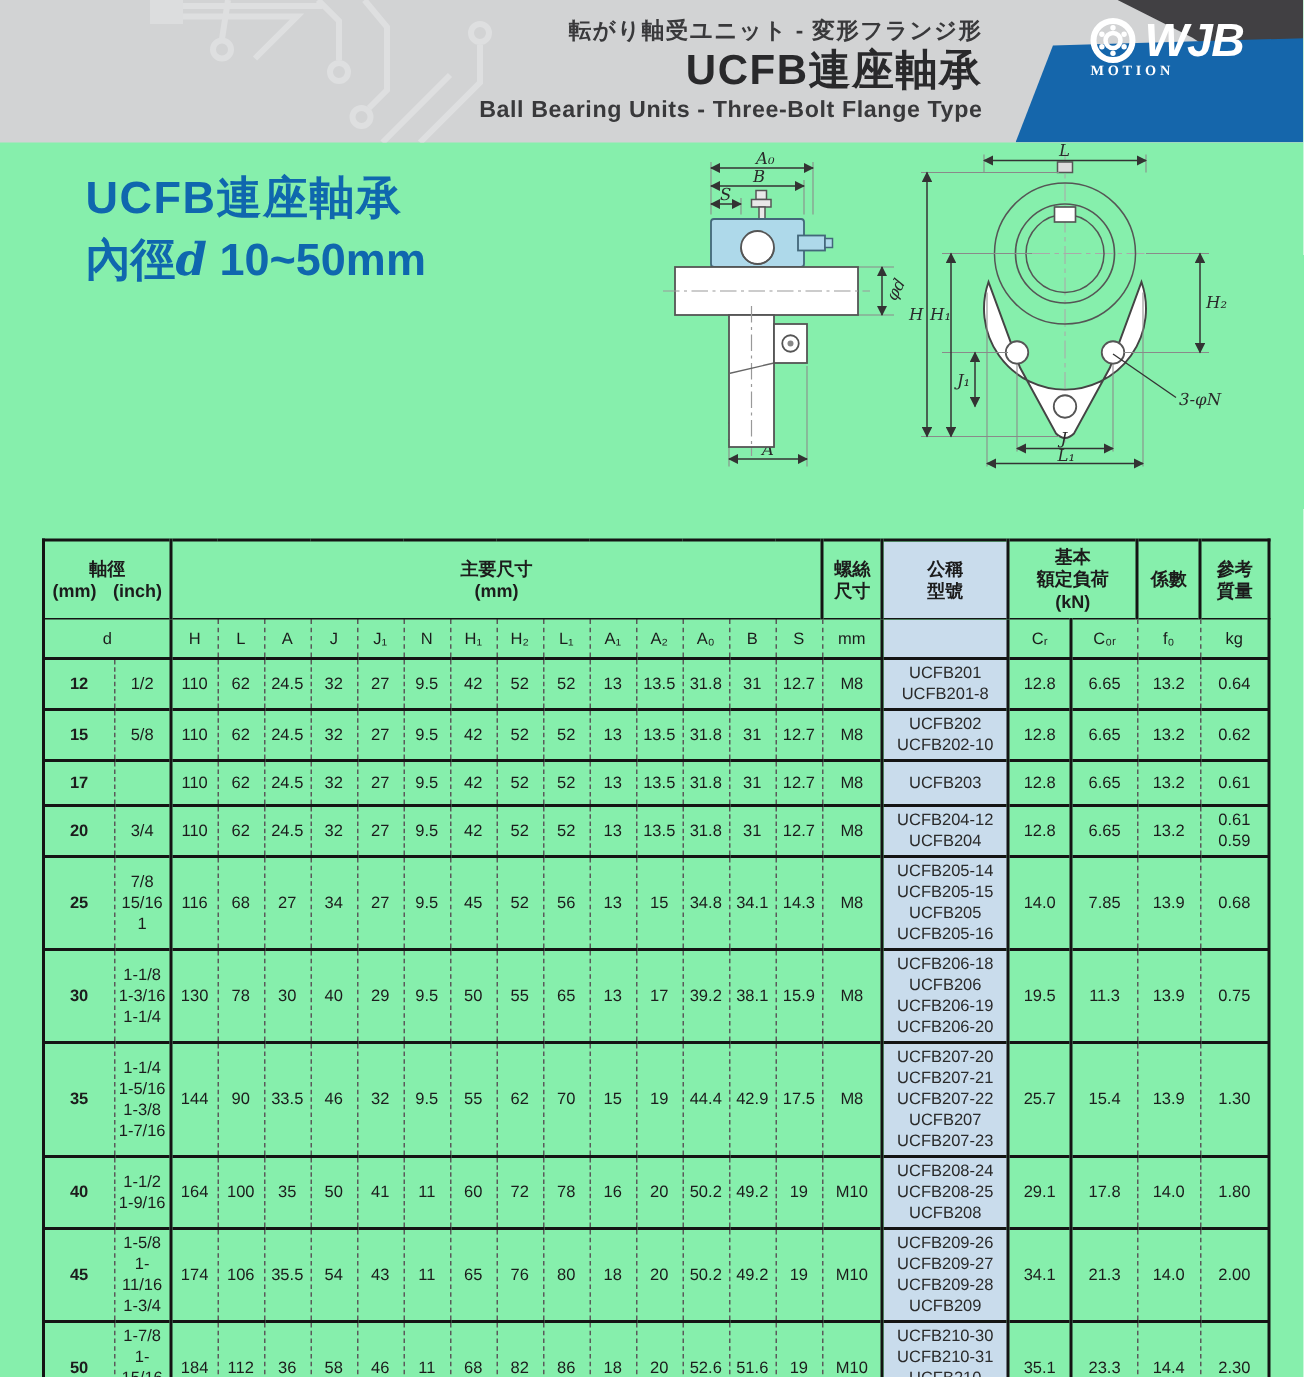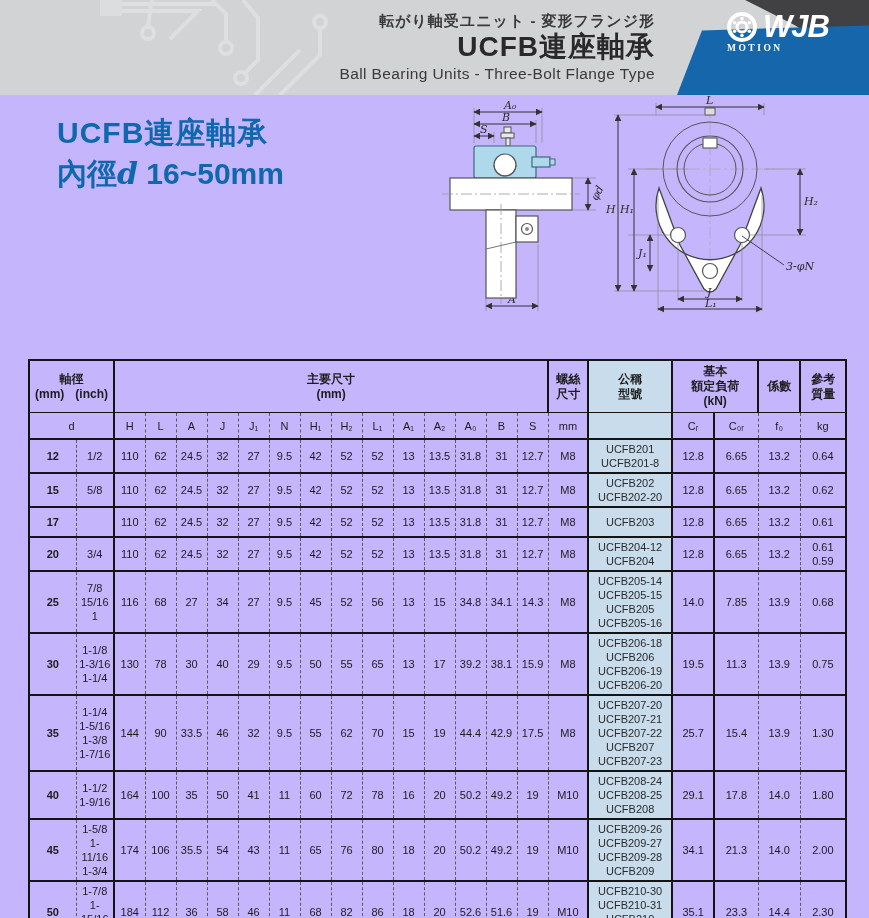--- a/index.html
+++ b/index.html
@@ -1,25 +1,25 @@
 <!DOCTYPE html>
 <html><head>
 <meta charset="utf-8">
 <style>
   html,body{margin:0;padding:0;background:#fff;}
-  .page{position:relative;width:869px;height:918px;background:#c4b5fd;overflow:hidden;
+  .page{position:relative;width:869px;height:918px;background:#86efac;overflow:hidden;
         font-family:"Liberation Sans","DejaVu Sans",sans-serif;color:#1c1c1c;}
 
   
   .banner{position:relative;width:869px;height:95px;background:#d2d3d4;overflow:hidden;}
   .circuit{position:absolute;left:0;top:0;}
   .banner-text{position:absolute;top:13px;right:214px;text-align:right;color:#39393b;line-height:1;}
   .banner-text .jp{font-size:15px;font-weight:bold;letter-spacing:1px;margin-bottom:5px;}
   .banner-text .cn{font-size:28px;font-weight:bold;color:#29292b;margin-bottom:5px;letter-spacing:1px;}
-  .banner-text .en{font-size:15.5px;font-weight:normal;letter-spacing:.4px;}
+  .banner-text .en{font-size:15.5px;font-weight:bold;letter-spacing:.4px;}
   .dark-shape{position:absolute;top:0;right:0;width:185px;height:90px;background:#414043;
               clip-path:polygon(33% 0,100% 0,100% 82%,60% 28%);}
   .blue-shape{position:absolute;top:24px;right:0;width:192px;height:71px;background:#1566ab;
               clip-path:polygon(13% 9%,100% 2%,100% 100%,0% 100%);}
   .logo{position:absolute;right:16px;top:8px;width:130px;color:#fff;}
   .logo-row{display:flex;align-items:center;}
   .logo .wjb{font-size:31px;font-weight:bold;font-style:italic;letter-spacing:-1px;margin-left:2px;}
   .logo .motion{display:block;font-size:9.5px;font-weight:bold;letter-spacing:2.5px;margin:-3px 0 0 4px;font-family:Liberation Serif, serif;}
 
   
@@ -96,21 +96,21 @@
         <span class="wjb">WJB</span>
       </div>
       <span class="motion">MOTION</span>
     </div>
   </header>
 
   <section class="mid">
     <div class="intro">
       <div class="t1">UCFB連座軸承</div>
       <div class="t2">
-        <span>內徑</span><i>d</i><span> 16~50mm</span>
+        <span>內徑</span><i>d</i><span> 10~50mm</span>
       </div>
     </div>
 
     <div class="drawings">
 
       <svg style="left:422px;top:4px;" width="210" height="225" viewBox="0 0 210 225">
         <defs>
           <marker id="ar1" viewBox="0 0 10 10" refX="9" refY="5" markerWidth="7" markerHeight="7" orient="auto-start-reverse">
             <path d="M0,0L10,5L0,10z" fill="#333"></path>
           </marker>
@@ -336,21 +336,21 @@
     <td>42</td>
     <td>52</td>
     <td>52</td>
     <td>13</td>
     <td>13.5</td>
     <td>31.8</td>
     <td>31</td>
     <td>12.7</td>
     <td>M8</td>
     <td class="sl blue models pre">UCFB202
-UCFB202-20</td>
+UCFB202-10</td>
     <td class="sl">12.8</td>
     <td class="sl">6.65</td>
     <td>13.2</td>
     <td class="kg pre">0.62</td>
   </tr>
 
   <tr>
     <td class="dmm">17</td>
     <td class="inch pre"></td>
     <td class="sl">110</td>

